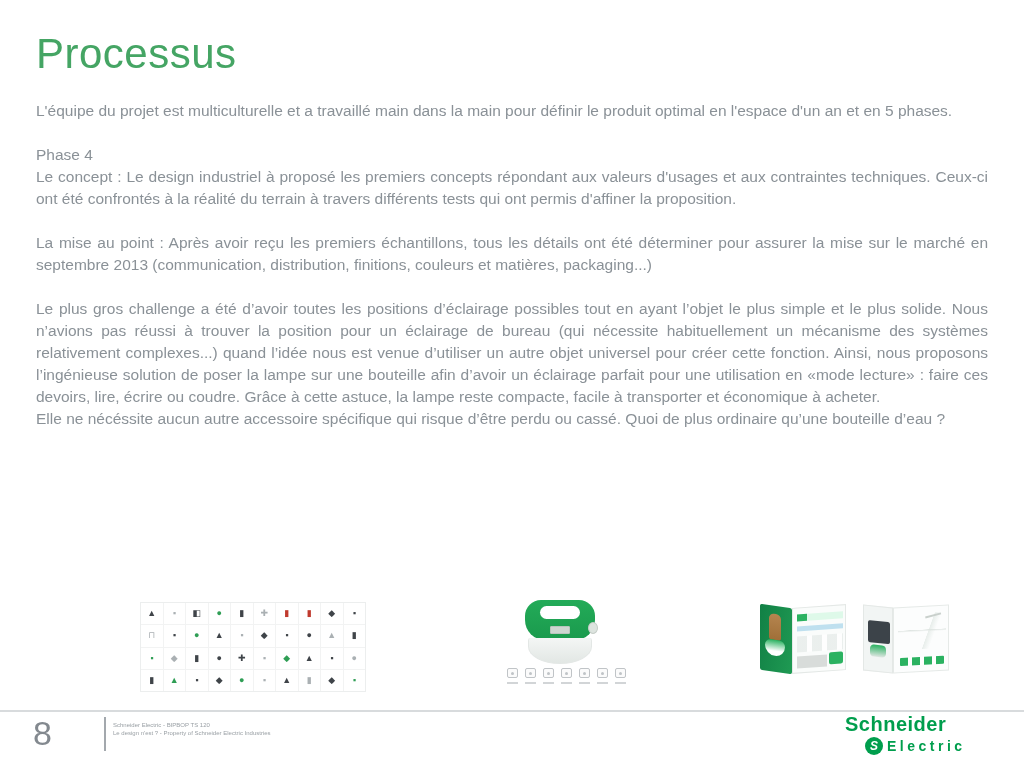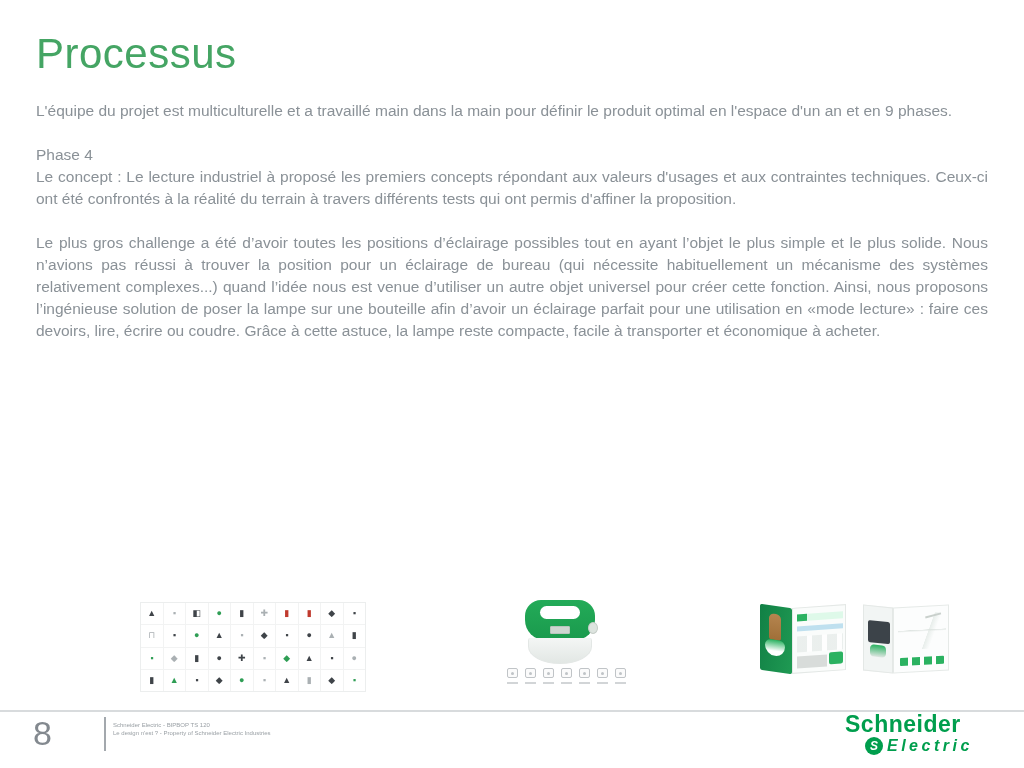--- a/index.html
+++ b/index.html
@@ -129,54 +129,56 @@
       border-top:2px solid #c9d0cc; transform:rotate(-12deg); }
   .packB .dots { position:absolute; left:6px; bottom:6px; width:44px; height:8px;
       background:repeating-linear-gradient(90deg,#2bb261 0 8px,#ffffff 8px 12px); border-radius:1px; }
 
   
   .footer-rule { position:absolute; left:0; top:710px; width:1024px; height:2px; background:#d8dbdd; }
   .page-number { position:absolute; left:33px; top:714px; font-size:34px; color:#83898f; }
   .footer-bar { position:absolute; left:104px; top:717px; width:2px; height:34px; background:#a3a8ad; }
   .footer-note { position:absolute; left:113px; top:721px; font-size:6px; line-height:8px; color:#9aa0a5; }
   .logo { position:absolute; left:845px; top:711px; width:160px; }
-  .logo-word { font-size:23px; font-weight:bold; color:#009e4d; line-height:26px; letter-spacing:0.5px; }
+  .logo-word { font-size:20px; font-weight:bold; color:#009e4d; line-height:26px; letter-spacing:0.5px; }
   .logo-row2 { display:flex; align-items:center; gap:4px; padding-left:20px; margin-top:0px; }
   .logo-mark {
     width:18px; height:18px; border-radius:50%; background:#009e4d;
     color:#ffffff; font-size:12px; font-weight:bold; font-style:italic;
     display:flex; align-items:center; justify-content:center;
   }
-  .logo-sub { font-size:16px; font-weight:bold; color:#009e4d; letter-spacing:3.5px;font-style:italic; }
+  .logo-sub { font-size:14px; font-weight:bold; color:#009e4d; letter-spacing:3.5px; }
 </style>
 </head>
 <body>
 
 <div class="slide">
 
   <h1 class="page-title">Processus</h1>
 
   <div class="textcol">
     <div class="block">
-      <p>L'équipe du projet est multiculturelle et a travaillé main dans la main pour définir le produit optimal en l'espace d'un an et en 9 phases.</p>
+      <p>L'équipe du projet est multiculturelle et a travaillé main dans la main pour définir le produit optimal en l'espace d'un an et en 5 phases.</p>
     </div>
 
     <div class="block">
       <p class="phase-heading">Phase 4</p>
-      <p>Le concept : Le lecture industriel à proposé les premiers concepts répondant aux valeurs d'usages et aux contraintes techniques. Ceux-ci ont été confrontés à la réalité du terrain à travers différents tests qui ont permis d'affiner la proposition.</p>
+      <p>Le concept : Le design industriel à proposé les premiers concepts répondant aux valeurs d'usages et aux contraintes techniques. Ceux-ci ont été confrontés à la réalité du terrain à travers différents tests qui ont permis d'affiner la proposition.</p>
     </div>
 
     <div class="block">
     </div>
 
     <div class="block">
+      <p>La mise au point : Après avoir reçu les premiers échantillons, tous les détails ont été déterminer pour assurer la mise sur le marché en septembre 2013 (communication, distribution, finitions, couleurs et matières, packaging...)</p>
     </div>
 
     <div class="block challenge">
       <p>Le plus gros challenge a été d’avoir toutes les positions d’éclairage possibles tout en ayant l’objet le plus simple et le plus solide. Nous n’avions pas réussi à trouver la position pour un éclairage de bureau (qui nécessite habituellement un mécanisme des systèmes relativement complexes...) quand l’idée nous est venue d’utiliser un autre objet universel pour créer cette fonction. Ainsi, nous proposons l’ingénieuse solution de poser la lampe sur une bouteille afin d’avoir un éclairage parfait pour une utilisation en «mode lecture» : faire ces devoirs, lire, écrire ou coudre. Grâce à cette astuce, la lampe reste compacte, facile à transporter et économique à acheter.</p>
+      <p>Elle ne nécéssite aucun autre accessoire spécifique qui risque d’être perdu ou cassé. Quoi de plus ordinaire qu’une bouteille d’eau ?</p>
     </div>
   </div>
 
   <div class="gallery">
 
     <div class="collage" id="collage">
         <div class="cell" style="color: rgb(63, 68, 73);">▲</div>
         <div class="cell" style="color: rgb(170, 176, 179);">▪</div>
         <div class="cell" style="color: rgb(63, 68, 73);">◧</div>
         <div class="cell" style="color: rgb(47, 158, 85);">●</div>

